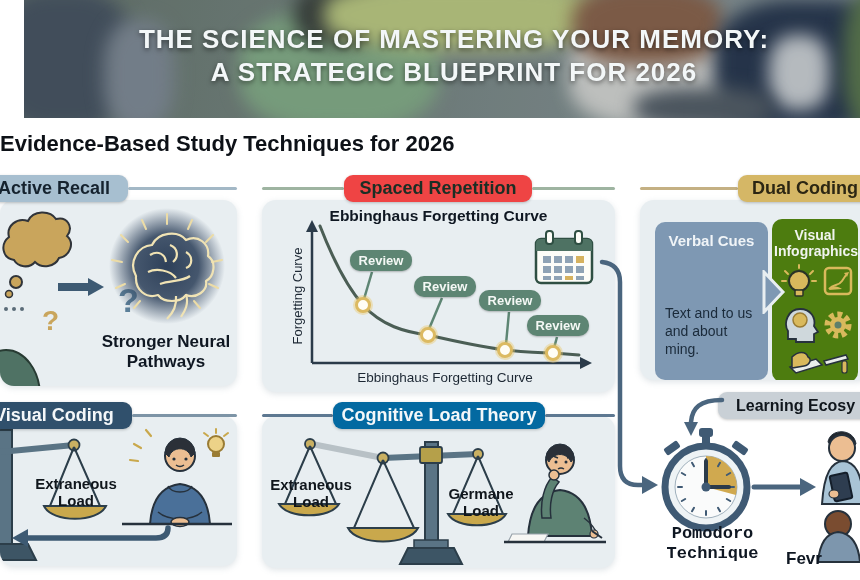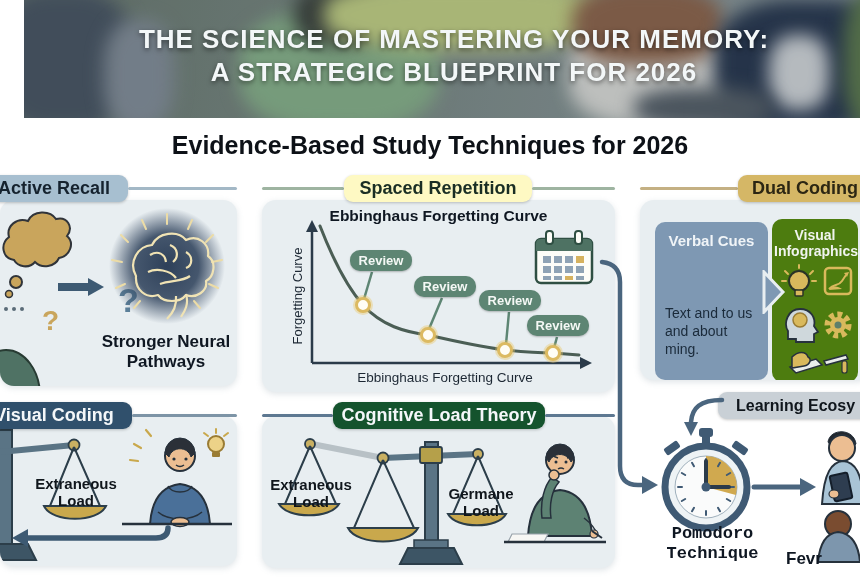--- a/index.html
+++ b/index.html
@@ -39,21 +39,21 @@
     <div class="blob" style="left:745px;top:35px;width:60px;height:75px;background:#dfe3e6;"></div>
     <div class="blob" style="left:820px;top:-10px;width:60px;height:140px;background:#61804f;"></div>
     <div class="blob" style="left:610px;top:88px;width:140px;height:40px;background:#57616a;"></div>
     <div class="abs" style="left:0;top:0;width:860px;height:118px;background:rgba(30,40,52,.22);"></div>
     <div class="abs" style="left:0;top:24px;width:860px;text-align:center;color:#f3f7f8;font-size:26px;
                 font-weight:bold;letter-spacing:1px;text-shadow:0 2px 5px rgba(0,0,0,.5);">THE SCIENCE OF MASTERING YOUR MEMORY:</div>
     <div class="abs" style="left:0;top:57px;width:860px;text-align:center;color:#f3f7f8;font-size:26px;
                 font-weight:bold;letter-spacing:1px;text-shadow:0 2px 5px rgba(0,0,0,.5);">A STRATEGIC BLUEPRINT FOR 2026</div>
   </div>
 
-  <div class="abs" style="left:0;top:131px;width:860px;text-align:center;font-size:25px;font-weight:bold;color:#0d1117;">Evidence-Based Study Techniques for 2026</div>
+  <div class="abs" style="left:0;top:131px;width:860px;text-align:left;font-size:22px;font-weight:bold;color:#0d1117;">Evidence-Based Study Techniques for 2026</div>
 
   <div class="panel" style="left:0;top:200px;width:237px;height:186px;">
     <svg width="237" height="186" viewBox="0 0 237 186">
       <defs>
         <radialGradient id="gBrain" cx="50%" cy="50%" r="50%">
           <stop offset="0%" stop-color="#2e4059"></stop>
           <stop offset="55%" stop-color="#33465f" stop-opacity="0.9"></stop>
           <stop offset="100%" stop-color="#33465f" stop-opacity="0"></stop>
         </radialGradient>
       </defs>
@@ -160,21 +160,21 @@
             <rect x="40" y="45" width="8" height="4" fill="#8fa3b5"></rect>
         </g>
       </g>
     </svg>
     <div class="review" style="left:88px;top:50px;">Review</div>
     <div class="review" style="left:152px;top:76px;">Review</div>
     <div class="review" style="left:217px;top:90px;">Review</div>
     <div class="review" style="left:265px;top:115px;">Review</div>
   </div>
   <div class="hline" style="left:262px;top:187px;width:82px;background:#9eb4a1;"></div>
-  <div class="badge" style="left:344px;top:175px;width:188px;height:27px;background:#fef9c3;color:#1a2e24;">
+  <div class="badge" style="left:344px;top:175px;width:188px;height:27px;background:#ef4444;color:#1a2e24;">
       <span>Spaced Repetition</span>
     </div>
   <div class="hline" style="left:532px;top:187px;width:83px;background:#9eb4a1;"></div>
 
   <div class="panel" style="left:640px;top:200px;width:230px;height:180px;">
 
     <div class="abs" style="left:15px;top:22px;width:113px;height:158px;background:#7e98b3;border-radius:10px;">
       <div class="abs" style="left:8px;top:10px;width:97px;text-align:center;color:#f0f4f7;font-weight:bold;font-size:15px;line-height:17px;">Verbal Cues</div>
       <div class="abs" style="left:10px;top:82px;width:90px;color:#1a2a3a;font-size:14px;line-height:18px;">Text and to us and about ming.</div>
     </div>
@@ -321,21 +321,21 @@
         <circle cx="332" cy="118" r="4" fill="#ecbe92" stroke="#26313c" stroke-width="1.2"></circle>
         <polygon points="250,118 286,118 282,126 246,126" fill="#f7f7f4" stroke="#98a2aa" stroke-width="1.2"></polygon>
         <line x1="330" y1="115" x2="340" y2="122" stroke="#26313c" stroke-width="2"></line>
         <line x1="242" y1="126" x2="344" y2="126" stroke="#26313c" stroke-width="2.5"></line>
       </g>
     </svg>
     <div class="loadlbl" style="left:2px;top:61px;width:94px;">Extraneous Load</div>
     <div class="loadlbl" style="left:179px;top:70px;width:80px;">Germane Load</div>
   </div>
   <div class="hline" style="left:262px;top:414px;width:71px;background:#5d7891;"></div>
-  <div class="badge" style="left:333px;top:402px;width:212px;height:27px;background:#14532d;color:#f4f7f9;">
+  <div class="badge" style="left:333px;top:402px;width:212px;height:27px;background:#0369a1;color:#f4f7f9;">
       <span>Cognitive Load Theory</span>
     </div>
   <div class="hline" style="left:545px;top:414px;width:70px;background:#5d7891;"></div>
 
   <svg class="abs" style="left:590px;top:248px;" width="80" height="255" viewBox="0 0 80 255">
     <path d="M 12 14 Q 30 16 30 34 L 30 218 Q 30 237 48 237 L 52 237" fill="none" stroke="#4a657e" stroke-width="4.5" stroke-linecap="round"></path>
     <polygon points="52,228 68,237 52,246" fill="#4a657e"></polygon>
   </svg>
 
   <div class="badge" style="left:718px;top:392px;width:160px;height:27px;background:#c9d0d6;color:#10161c;

